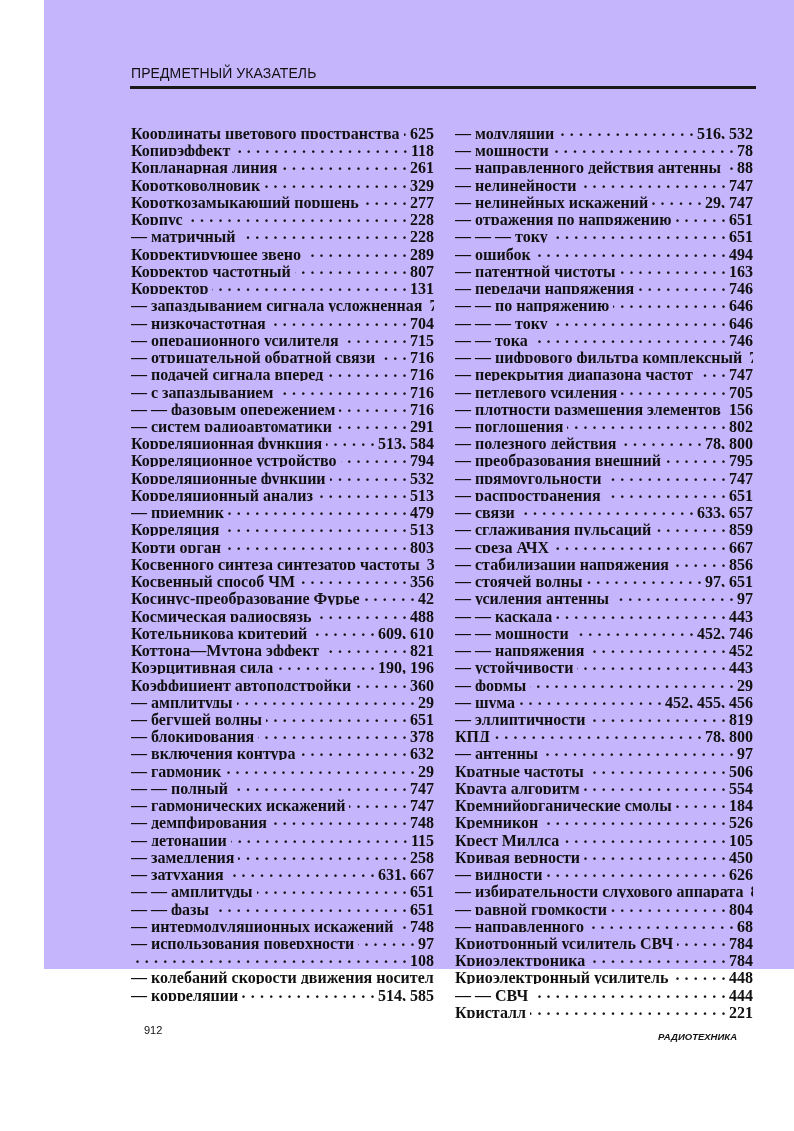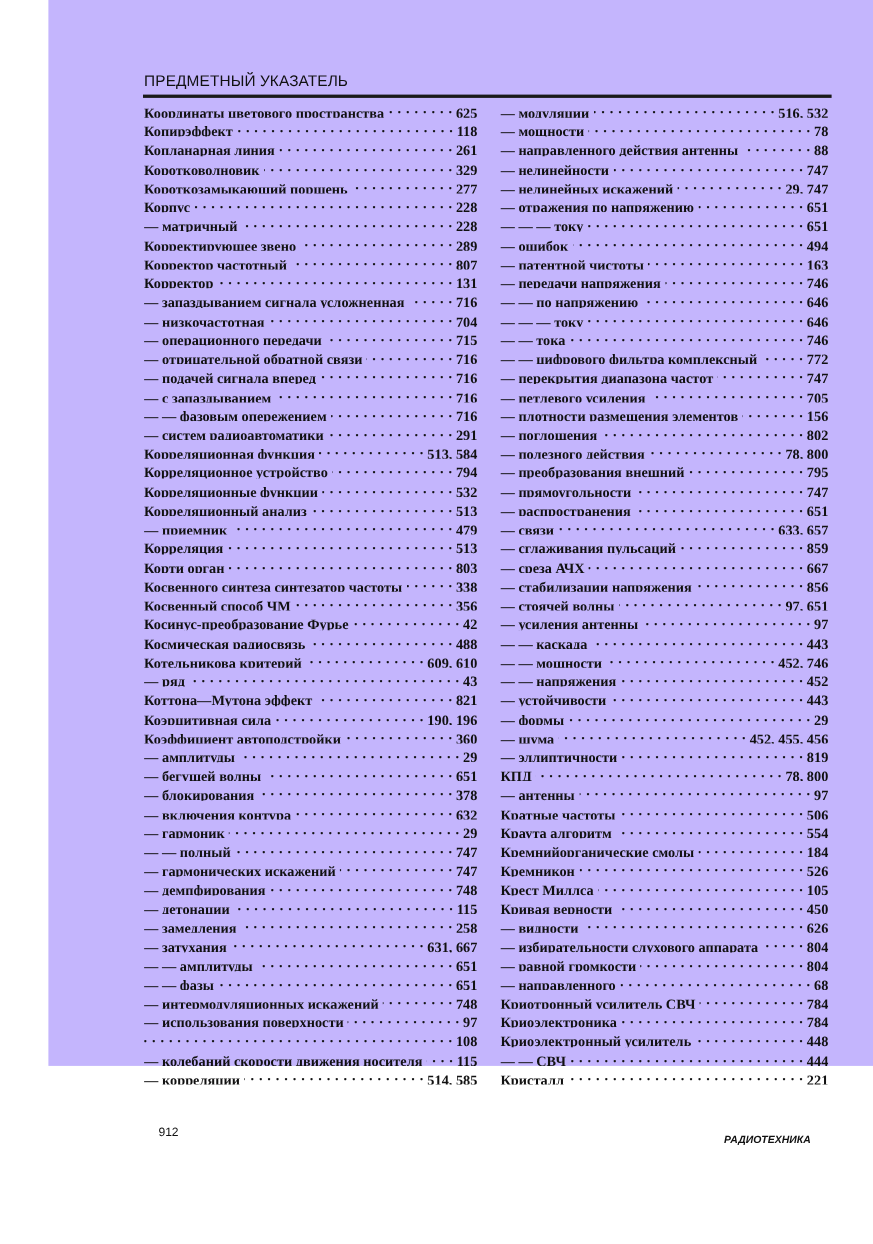--- a/index.html
+++ b/index.html
@@ -7,22 +7,22 @@
   .page { position: absolute; left: 0; top: 0; width: 794px; height: 969px; background: #c4b5fd; margin-left: 44px; }
   .running-head {
     position: absolute; left: 87px; top: 65px;
     font-family: "Liberation Sans", sans-serif; font-size: 14px; font-weight: 400;
     color: #111; letter-spacing: 0.1px;
   }
   .head-rule {
     position: absolute; left: 86px; top: 86px; width: 626px; height: 3px; background: #1a1a1a;
   }
   .col {
-    position: absolute; top: 90px;
-    font-family: "Liberation Serif", serif; font-size: 13px; font-weight: bold; color: #111;
+    position: absolute; top: 122px;
+    font-family: "Liberation Serif", serif; font-size: 16px; font-weight: bold; color: #111;
   }
   .col.left { left: 87px; width: 303px; }
   .col.right { left: 411px; width: 298px; }
   .entry {
     display: flex; align-items: baseline; height: 17.24px; line-height: 17.24px;
     white-space: nowrap; overflow: hidden;
   }
   .entry .term { flex: 0 0 auto; padding-right: 4px; }
   .entry .leader {
     flex: 1 1 auto; overflow: hidden; position: relative; height: 17px;
@@ -103,21 +103,21 @@
         <span class="term">— запаздыванием сигнала усложненная</span>
         <span class="leader"></span>
         <span class="pages">716</span>
       </div>
       <div class="entry">
         <span class="term">— низкочастотная</span>
         <span class="leader"></span>
         <span class="pages">704</span>
       </div>
       <div class="entry">
-        <span class="term">— операционного передачи</span>
+        <span class="term">— операционного усилителя</span>
         <span class="leader"></span>
         <span class="pages">715</span>
       </div>
       <div class="entry">
         <span class="term">— отрицательной обратной связи</span>
         <span class="leader"></span>
         <span class="pages">716</span>
       </div>
       <div class="entry">
         <span class="term">— подачей сигнала вперед</span>
@@ -191,25 +191,20 @@
       </div>
       <div class="entry">
         <span class="term">Космическая радиосвязь</span>
         <span class="leader"></span>
         <span class="pages">488</span>
       </div>
       <div class="entry">
         <span class="term">Котельникова критерий</span>
         <span class="leader"></span>
         <span class="pages">609, 610</span>
-      </div>
-      <div class="entry">
-        <span class="term">— ряд</span>
-        <span class="leader"></span>
-        <span class="pages">43</span>
       </div>
       <div class="entry">
         <span class="term">Коттона—Мутона эффект</span>
         <span class="leader"></span>
         <span class="pages">821</span>
       </div>
       <div class="entry">
         <span class="term">Коэрцитивная сила</span>
         <span class="leader"></span>
         <span class="pages">190, 196</span>

